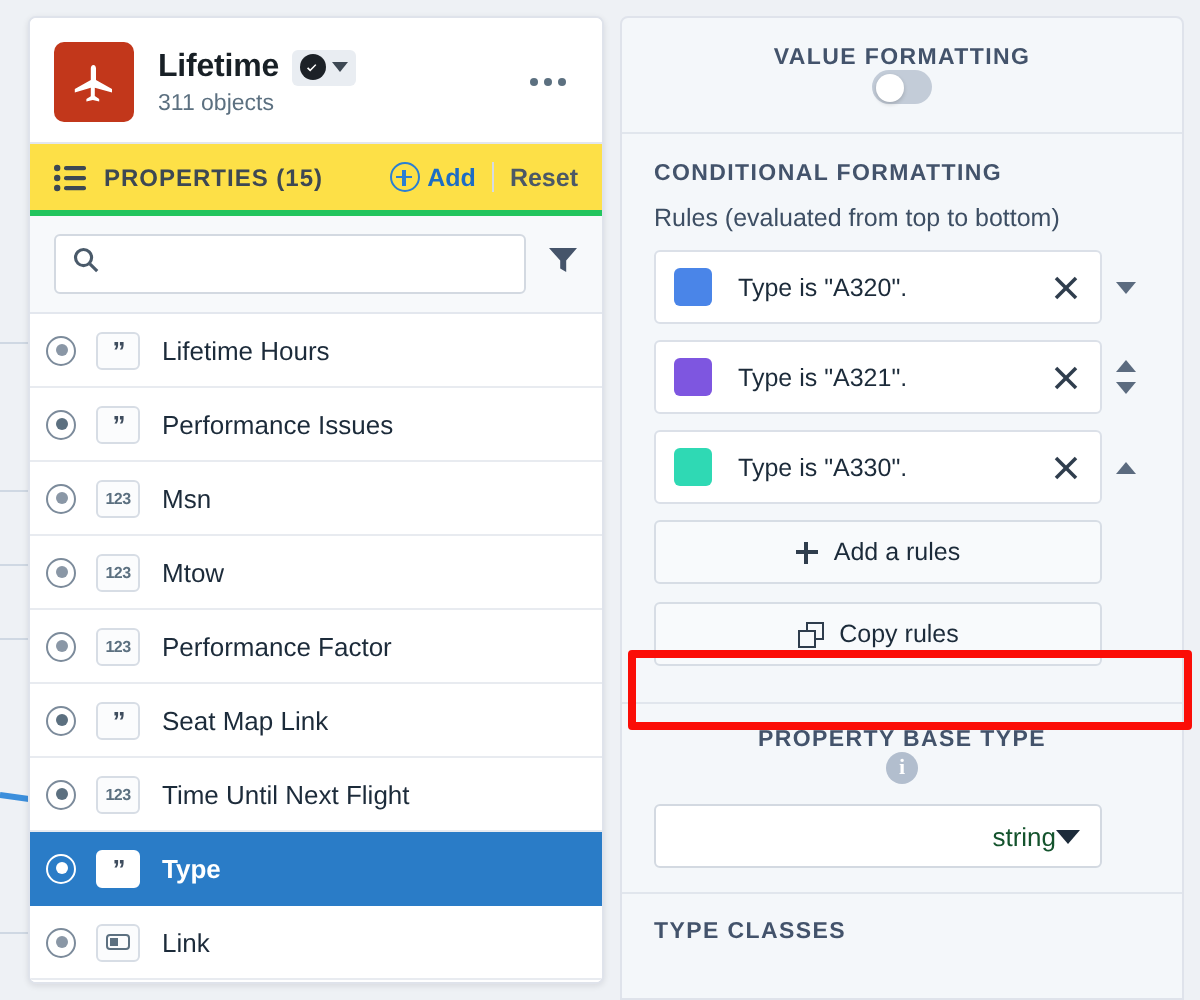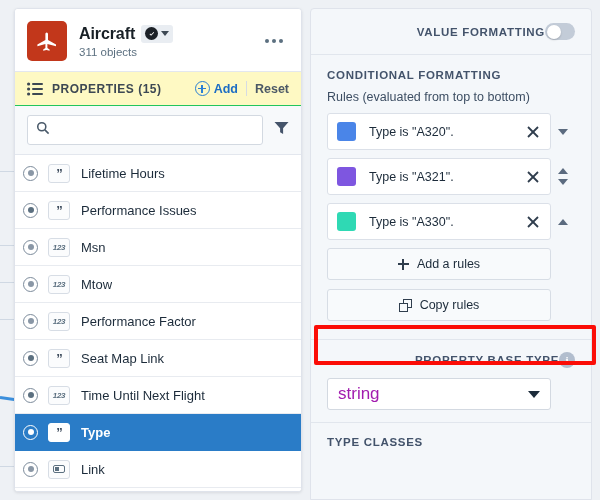--- a/index.html
+++ b/index.html
@@ -60,22 +60,22 @@
   .obj-count { font-size: 11.5px; color: #5c7080; margin-top: 3px; }
   .dots-btn {
     display: flex; gap: 3px; align-items: center;
     padding: 6px; cursor: pointer; flex: 0 0 auto;
   }
   .dots-btn i { width: 4px; height: 4px; border-radius: 50%; background: #5c7080; display:block; }
 
   .props-header {
     display: flex; align-items: center;
     padding: 9px 12px;
-    border-bottom: 1px solid #22c55e;
-    background: #fef9c3;
+    border-bottom: 3px solid #22c55e;
+    background: #fde047;
   }
   .list-icon { width: 16px; height: 14px; flex: 0 0 auto; margin-right: 9px; }
   .list-icon svg { width: 16px; height: 14px; fill: #3d4853; }
   .props-title {
     font-size: 12px; font-weight: bold; color: #3d4853;
     letter-spacing: 0.5px; flex: 1 1 auto;
   }
   .add-btn { display: flex; align-items: center; gap: 4px; cursor: pointer; }
   .add-btn .plus-circle {
     width: 15px; height: 15px; border-radius: 50%;
@@ -134,21 +134,21 @@
   .prop-row.selected .radio-dot i { background: #ffffff; }
   .type-badge {
     width: 22px; height: 19px; margin-left: 10px;
     border: 1px solid #d7dde5; border-radius: 3px;
     background: #fbfcfd;
     display: flex; align-items: center; justify-content: center;
     flex: 0 0 auto;
   }
   .prop-row.selected .type-badge { background: #fff; border-color: #fff; }
   .tb-quote { font-size: 13px; font-weight: bold; color: #3f4d5e; line-height: 1; letter-spacing:-1px; }
-  .tb-num { font-size: 8px; font-weight: bold; color: #5c7080; letter-spacing: -0.3px; font-style: italic; }
+  .tb-num { font-size: 8px; font-weight: bold; color: #5c7080; letter-spacing: -0.3px; }
   .tb-bool { width: 12px; height: 8px; border: 1.6px solid #5c7080; border-radius: 2px; position: relative; }
   .tb-bool::after { content:""; position:absolute; left:1px; top:1px; width:4px; height:4px; background:#5c7080; }
   .prop-name {
     margin-left: 11px; font-size: 13px; color: #1c2b3a;
     white-space: nowrap; overflow: hidden; text-overflow: ellipsis;
   }
   .prop-row.selected .prop-name { color: #ffffff; font-weight: bold; }
   .add-new-row {
     height: 36px; display: flex; align-items: center;
     padding-left: 18px; font-size: 13px; color: #c3ccd6;
@@ -166,21 +166,21 @@
   #right-panel {
     position: absolute; left: 310px; top: 8px;
     width: 282px; height: 492px;
     background: #f4f7fa;
     border: 1px solid #dfe3eb;
     border-top-left-radius: 4px; border-top-right-radius: 4px;
     overflow: hidden;
   }
   .rp-section { padding: 14px 16px; }
   .rp-divider { height: 1px; background: #e1e6ed; }
-  .rp-head-row { display: flex; align-items: center; justify-content: flex-end; }
+  .rp-head-row { display: flex; align-items: center; justify-content: space-between; flex-direction: column; }
   .rp-label {
     font-size: 11.5px; font-weight: bold; color: #43536b;
     letter-spacing: 0.7px;
   }
   .toggle {
     width: 30px; height: 17px; border-radius: 9px;
     background: #c3ccd8; position: relative; cursor: pointer; flex:0 0 auto;
   }
   .toggle .knob {
     position: absolute; left: 1.5px; top: 1.5px;
@@ -229,21 +229,21 @@
     border: 4px solid #fb0d07;
     border-radius: 2px;
     pointer-events: none;
   }
   .select-box {
     height: 32px; background: #fff;
     border: 1px solid #d3d9e1; border-radius: 3px;
     display: flex; align-items: center; padding: 0 10px;
     margin-top: 10px; margin-right: 24px; cursor: pointer;
   }
-  .select-val { flex: 1 1 auto; font-size: 17px; color: #a21caf; }
+  .select-val { flex: 1 1 auto; font-size: 13px; color: #14532d; text-align: right; }
   .caret-dn { width:0;height:0; border-left:6px solid transparent; border-right:6px solid transparent; border-top:7px solid #1c2b3a; }
   .info-icon {
     width: 16px; height: 16px; border-radius: 50%;
     background: #b2bece; color: #fff; font-size: 11px; font-weight: bold;
     display: flex; align-items: center; justify-content: center;
     font-family: "Liberation Serif", serif; flex:0 0 auto;
   }
 </style>
 </head>
 <body>
@@ -260,21 +260,21 @@
   <div id="left-panel">
 
     <div class="obj-header">
       <div class="obj-icon">
         <svg viewBox="0 0 24 24">
             <path d="M21 15.5l-8-4.5V5.2c0-.8-.5-1.7-1.3-1.7S10.4 4.4 10.4 5.2V11l-8 4.5v1.8l8-2.4v4.2l-2.2 1.4v1.3l3.2-.8 3.2.8v-1.3L12.4 19v-4.1l8.6 2.4z"></path>
           </svg>
       </div>
       <div class="obj-meta">
         <div class="obj-title-row">
-          <span class="obj-title">Aircraft</span>
+          <span class="obj-title">Lifetime</span>
           <span class="verified-pill">
             <span class="check-circle">
               <svg viewBox="0 0 16 16">
                   <path d="M6.2 11.6L3 8.4l1.2-1.2 2 2 5-5L12.4 5z"></path>
                 </svg>
             </span>
             <span class="caret-sm"></span>
           </span>
         </div>
         <div class="obj-count">311 objects</div>

